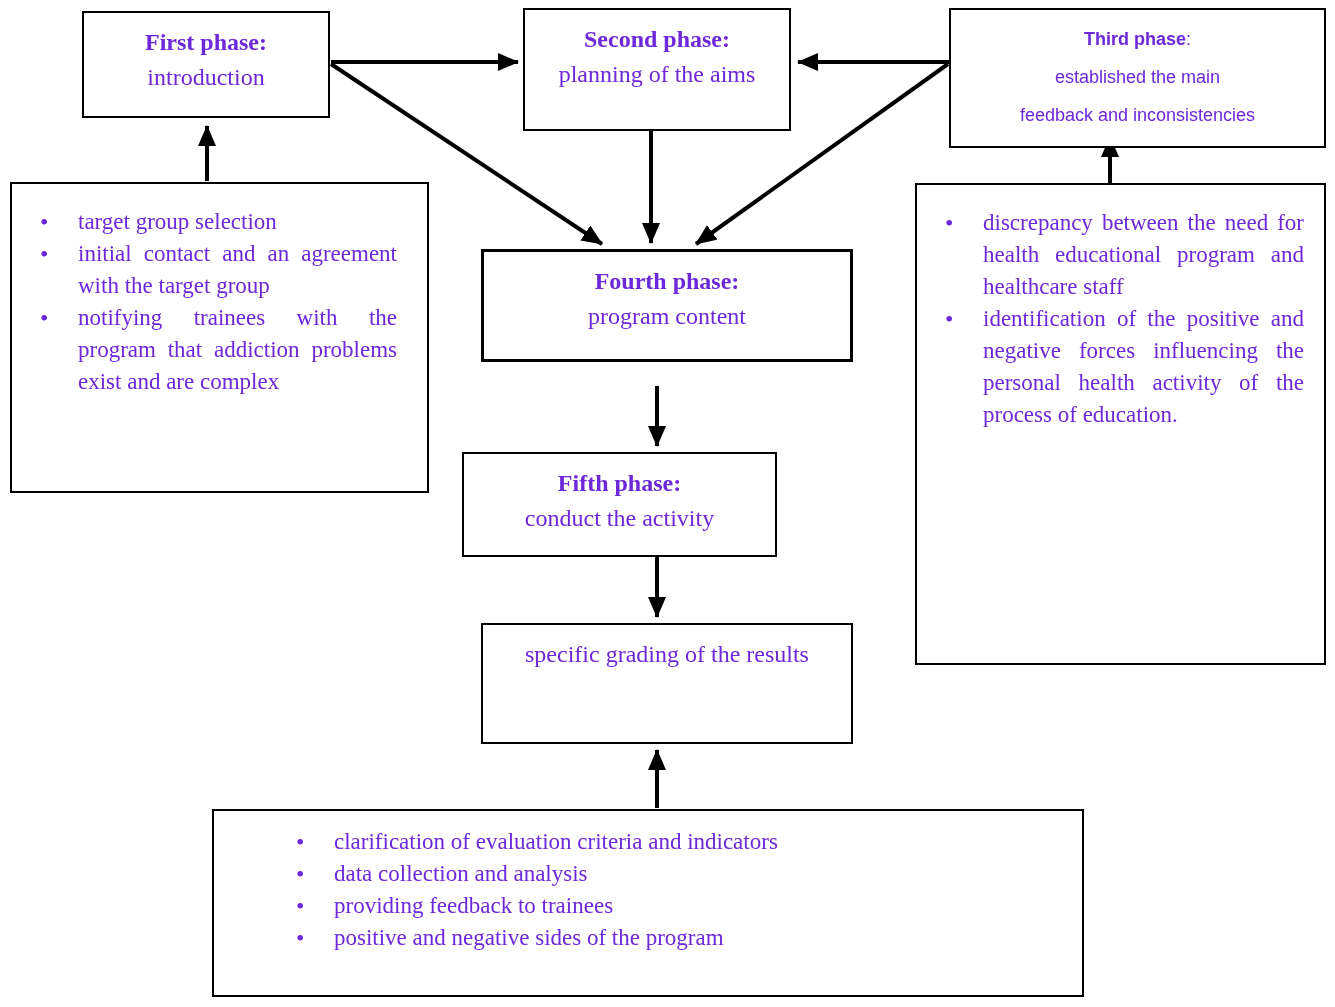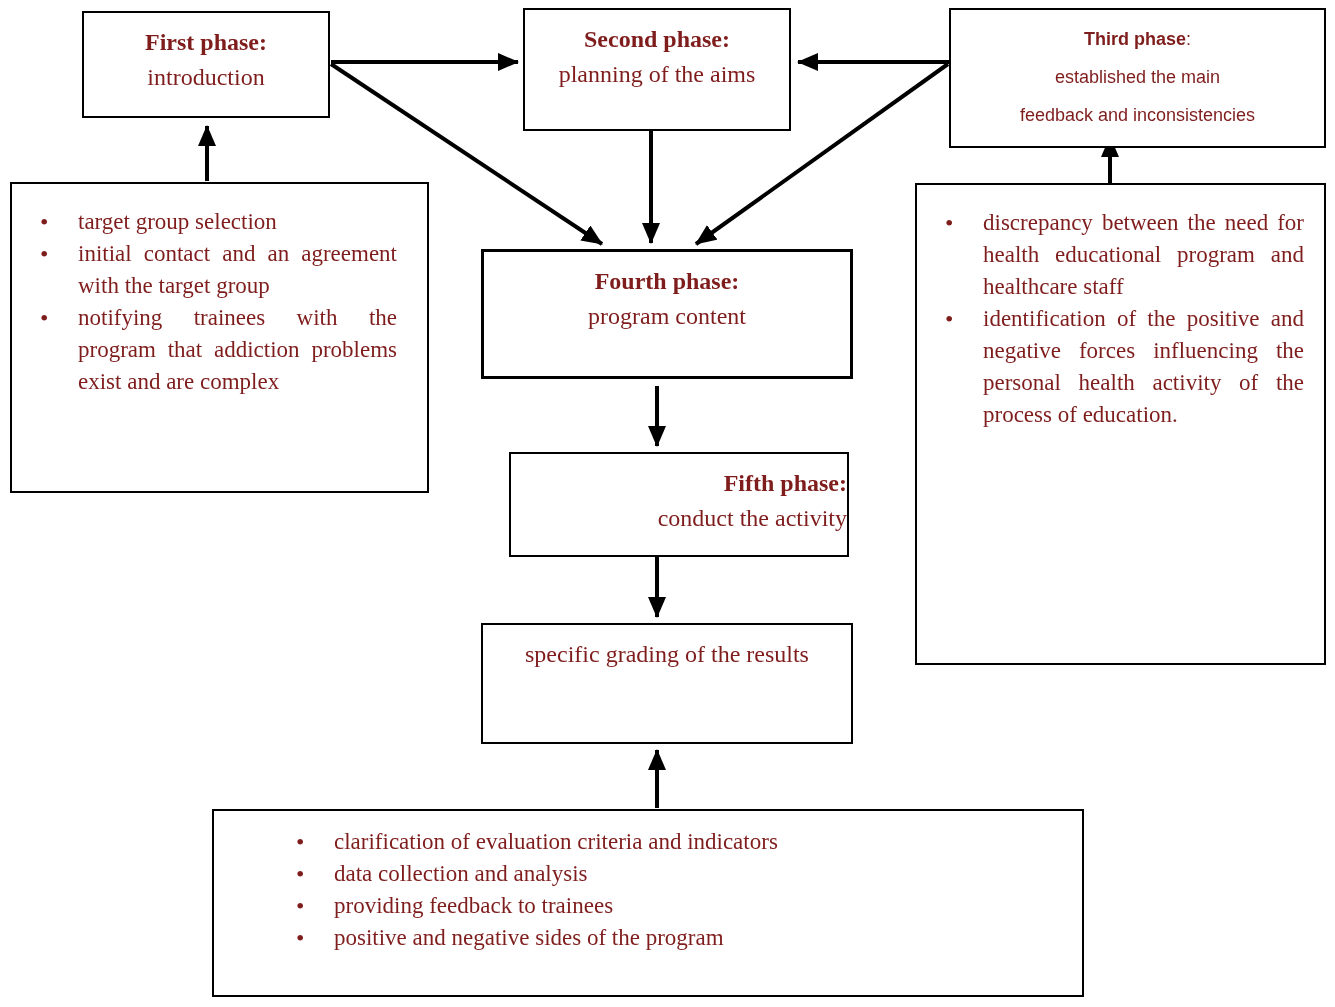--- a/index.html
+++ b/index.html
@@ -1,21 +1,21 @@
 <!DOCTYPE html>
 <html><head>
 <meta charset="utf-8">
 <style>
   html, body { margin: 0; padding: 0; background: #ffffff; }
   .canvas {
     position: relative;
     width: 1335px;
     height: 1007px;
     background: #ffffff;
-    color: #7f1d1d;
+    color: #6d28d9;
     font-family: "Liberation Serif", serif;
     overflow: hidden;
   }
   .arrow-layer {
     position: absolute;
     left: 0; top: 0;
     width: 1335px; height: 1007px;
     pointer-events: none;
   }
   .box {
@@ -112,26 +112,26 @@
     </ul>
   </div>
 
   <div class="box notes-box notes-box--justify notes-box--right" style="left:915px; top:183px; width:411px; height:482px;">
     <ul class="notes">
       <li>discrepancy between the need for health educational program and healthcare staff</li>
       <li>identification of the positive and negative forces influencing the personal health activity of the process of education.</li>
     </ul>
   </div>
 
-  <div class="box box--thick phase" style="left:481px; top:249px; width:372px; height:130px;">
+  <div class="box box--thick phase" style="left:481px; top:249px; width:372px; height:113px;">
     <div class="title">Fourth phase:</div>
     <div class="sub">program content</div>
   </div>
 
-  <div class="box phase" style="left:509px; top:452px; width:340px; height:105px;text-align:right;">
+  <div class="box phase" style="left:462px; top:452px; width:315px; height:105px;">
     <div class="title">Fifth phase:</div>
     <div class="sub">conduct the activity</div>
   </div>
 
   <div class="box phase" style="left:481px; top:623px; width:372px; height:121px;">
     <div class="sub">specific grading of the results</div>
   </div>
 
   <div class="box notes-box notes-box--bottom" style="left:212px; top:809px; width:872px; height:188px;">
     <ul class="notes">

